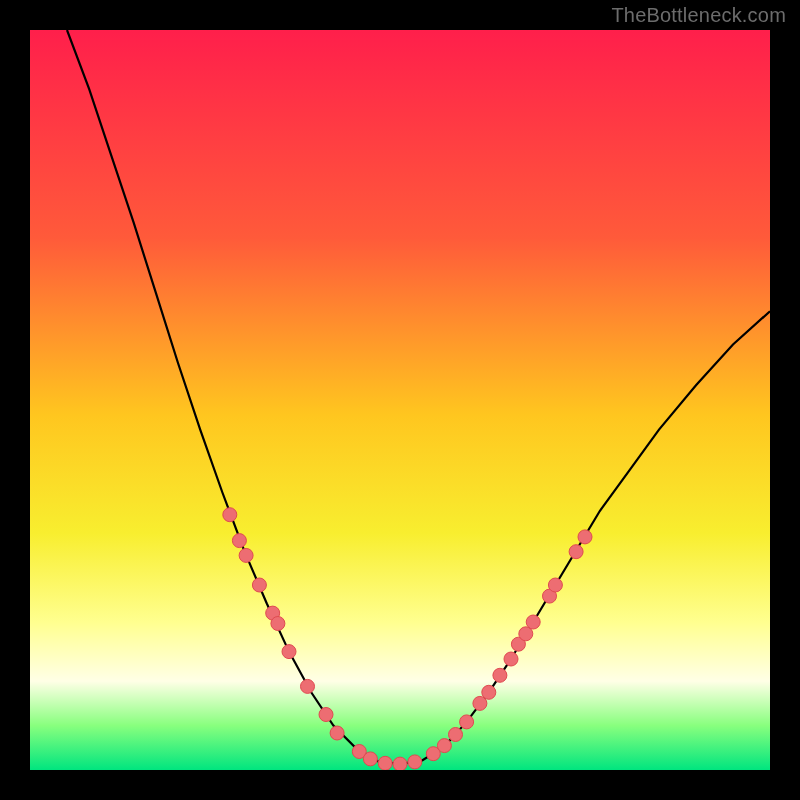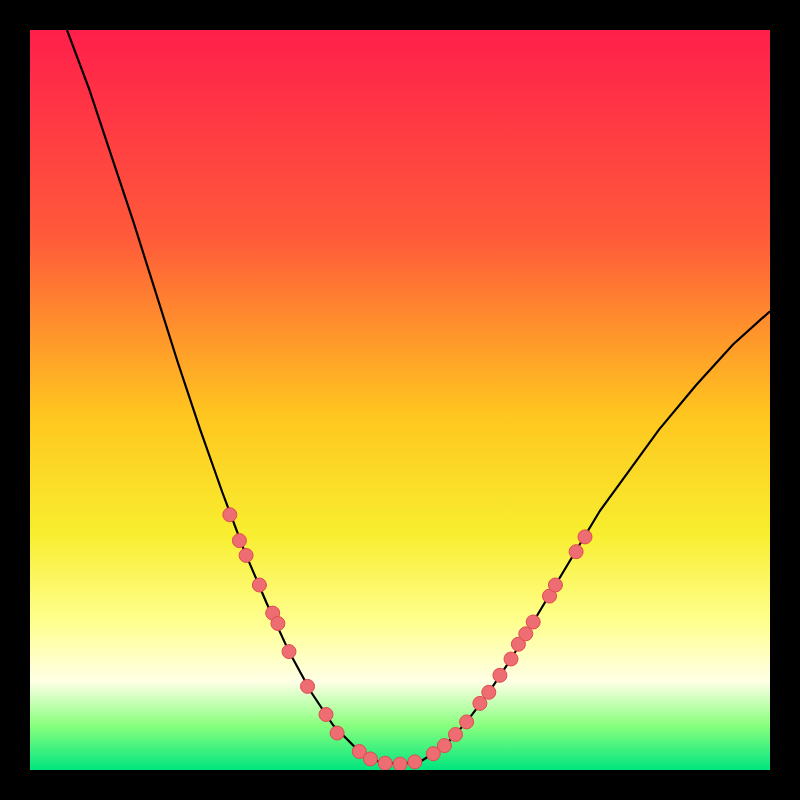--- a/index.html
+++ b/index.html
@@ -32,20 +32,21 @@
     font-weight: 500;
     letter-spacing: 0.2px;
     z-index: 5;
   }
   svg { display: block; }
 </style>
 </head>
 <body>
 
 <div class="frame">
+  <div class="watermark">TheBottleneck.com</div>
 
   <div class="plot">
     <svg id="chart-svg" width="740" height="740" viewBox="0 0 740 740">
       <defs>
         <linearGradient id="bg-grad" x1="0" y1="0" x2="0" y2="1">
             <stop offset="0%" stop-color="#ff1f4b"></stop>
             <stop offset="28.000000000000004%" stop-color="#ff5a3a"></stop>
             <stop offset="52%" stop-color="#ffc61f"></stop>
             <stop offset="68%" stop-color="#f8ee2f"></stop>
             <stop offset="80%" stop-color="#ffff8f"></stop>

